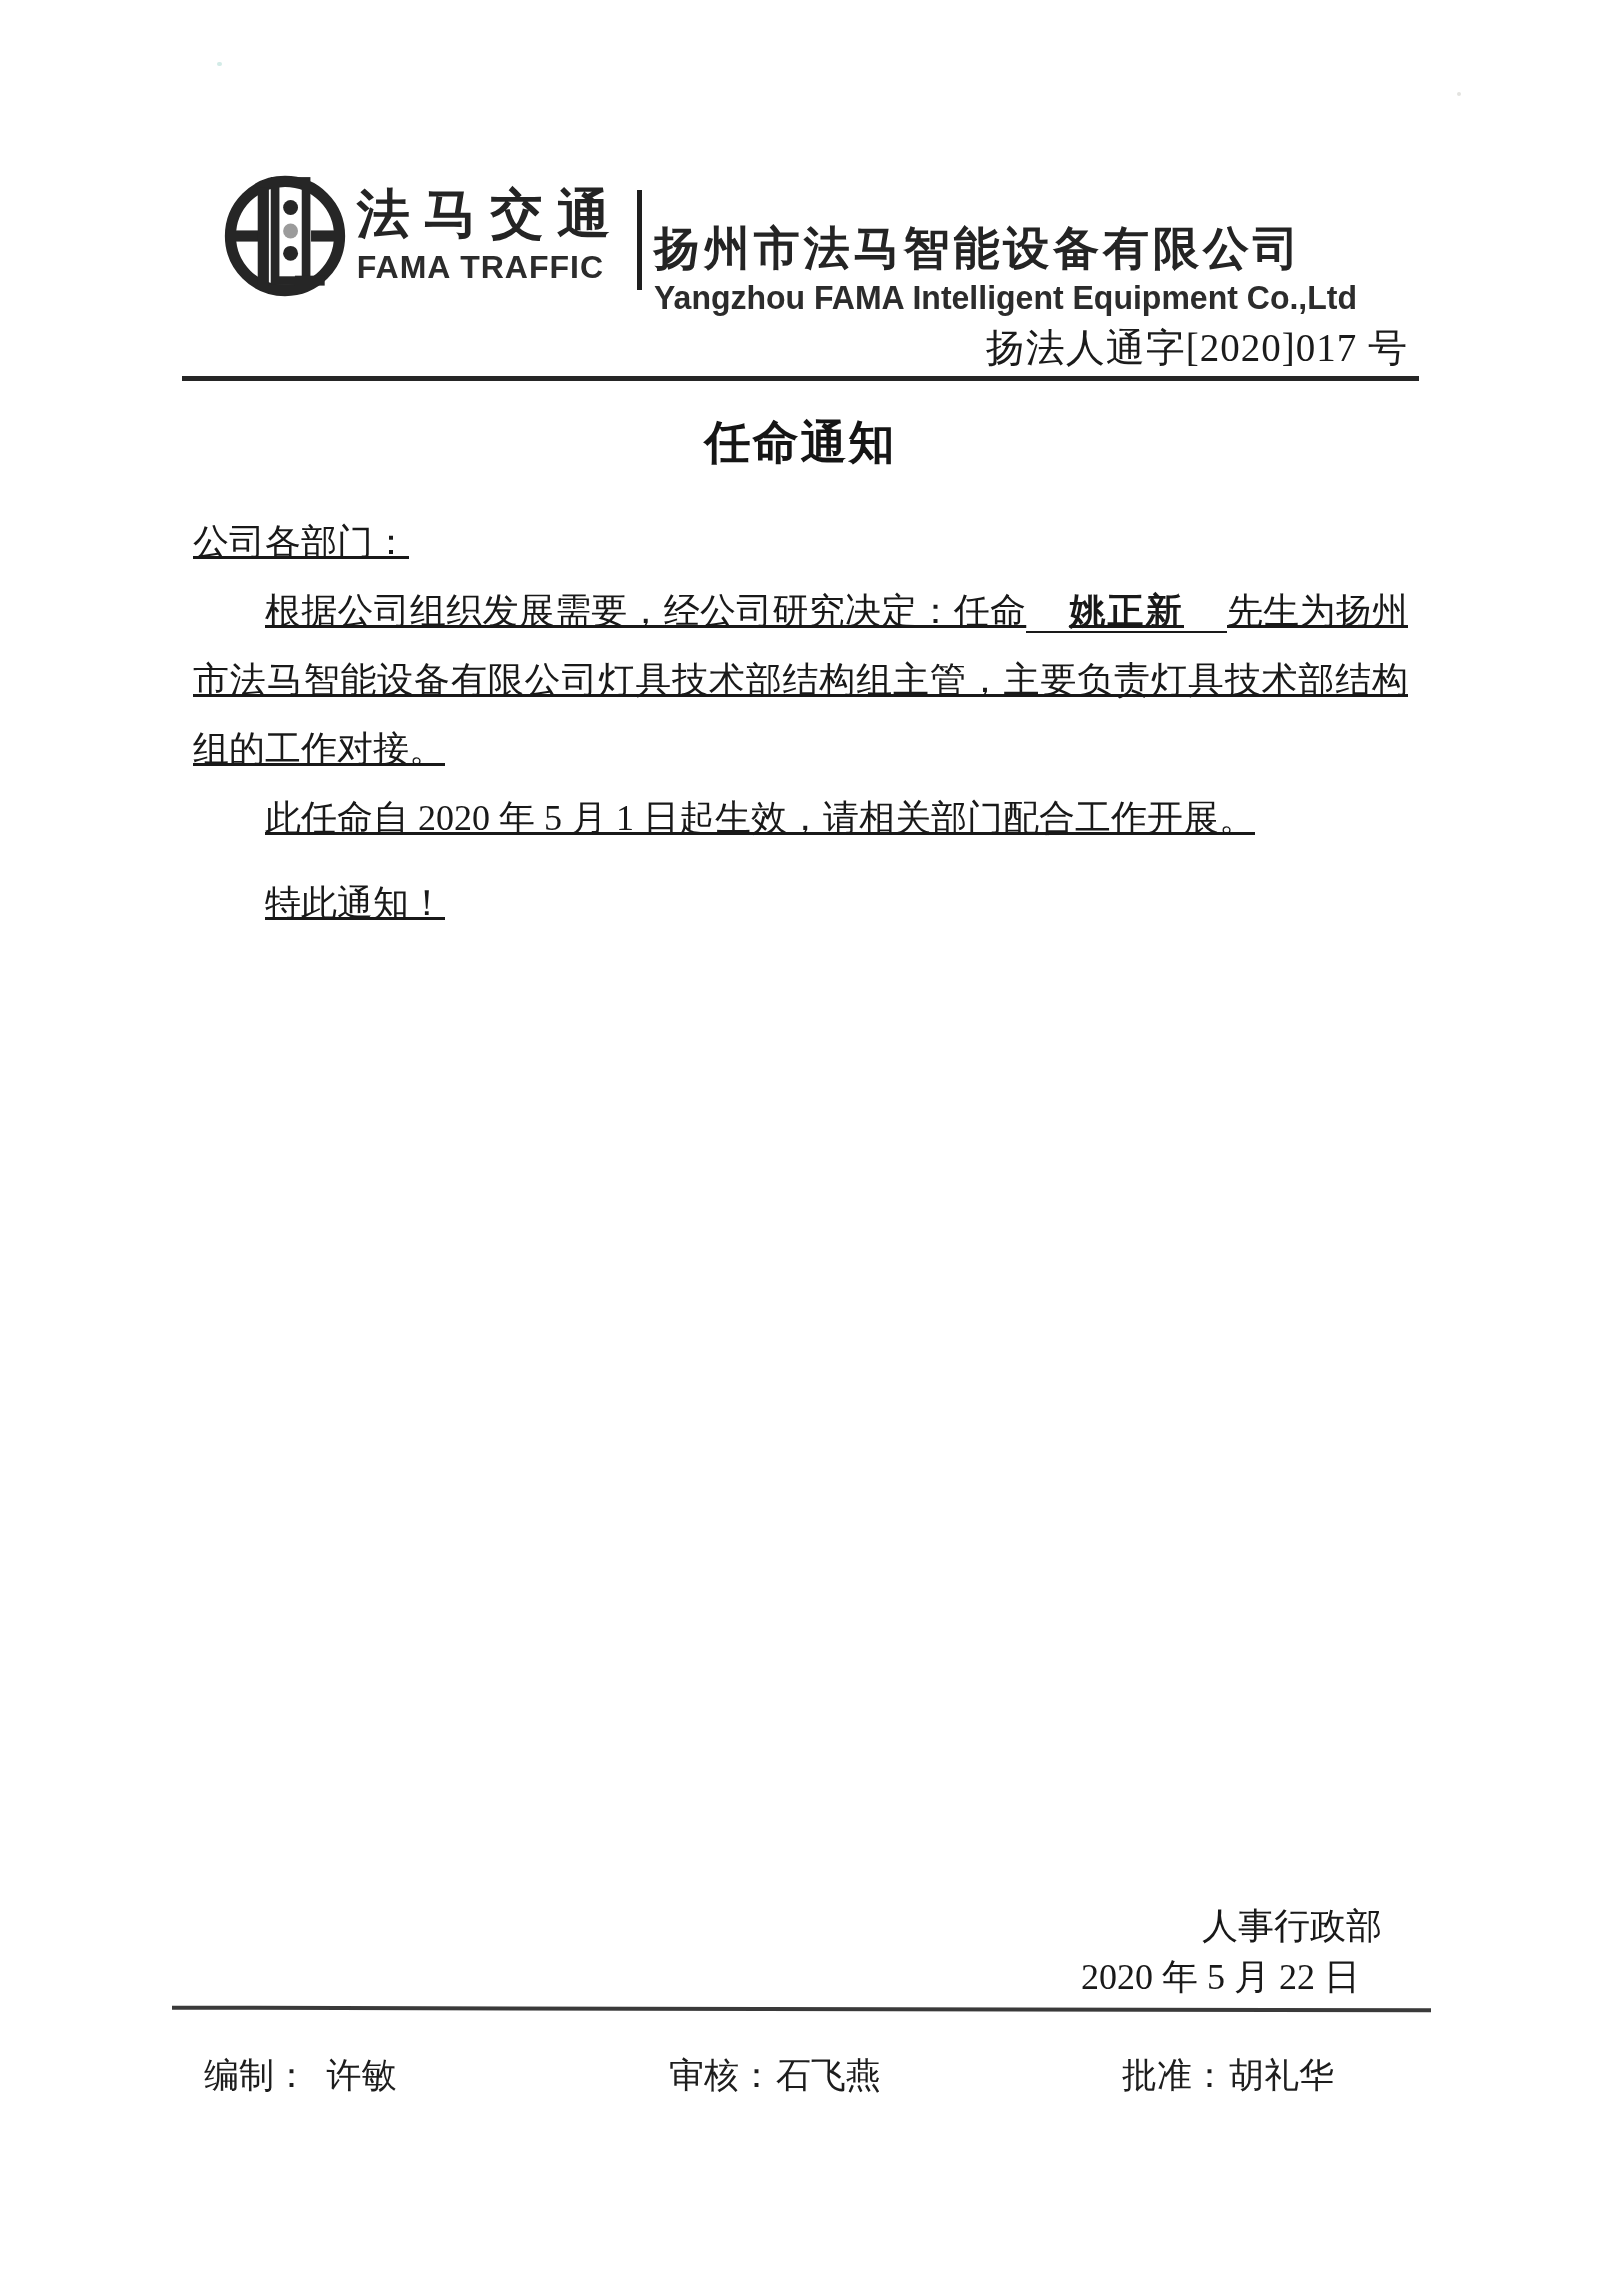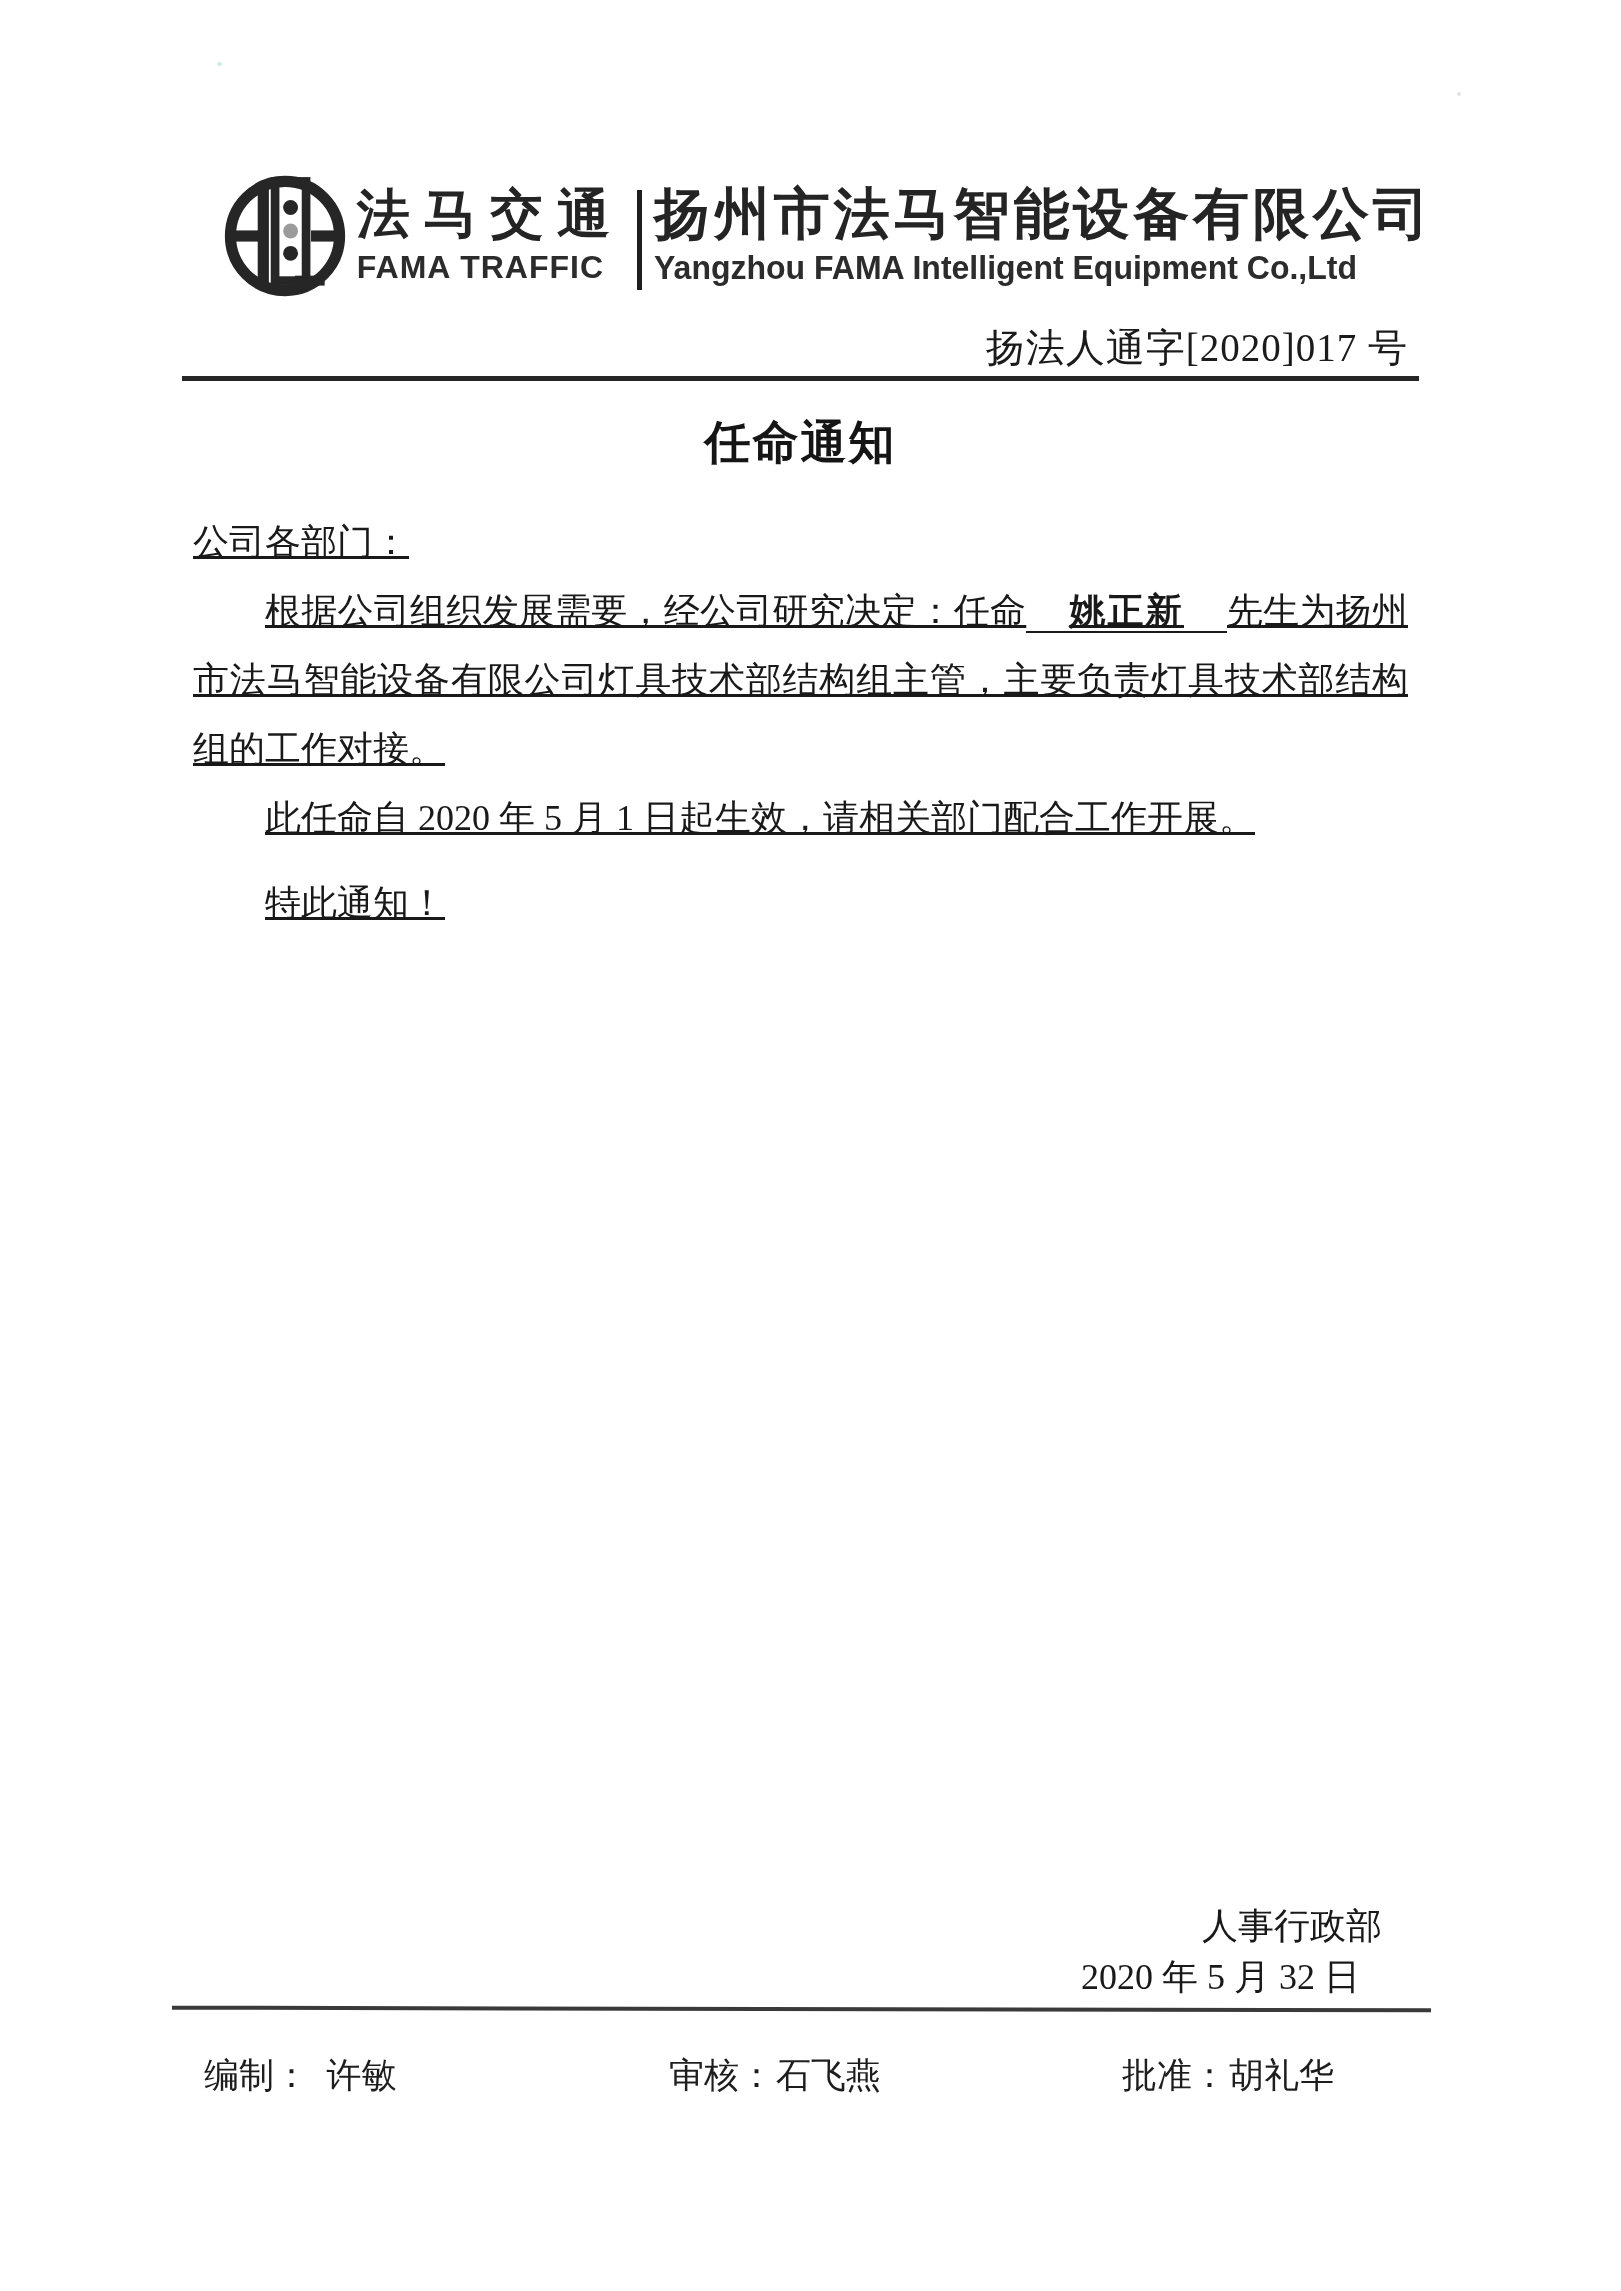--- a/index.html
+++ b/index.html
@@ -43,26 +43,27 @@
   }
   .head-divider {
     width: 4.9px;
     height: 100px;
     background: #1e1e1e;
     margin: 15.7px 11.8px 0 13.7px;
     flex: 0 0 auto;
   }
   .company-col { padding-top: 11.8px; }
   .company-cn {
-    font-size: 56px;
+    font-size: 46px;
     font-weight: 700;
     letter-spacing: 3.9px;
     line-height: 1;
     color: #242424;
     white-space: nowrap;
+    margin-top: 40px;
   }
   .company-en {
     margin-top: 6.9px;
     font-family: "Liberation Sans", "DejaVu Sans", sans-serif;
     font-size: 33px;
     font-weight: 700;
     letter-spacing: 0;
     color: #2c2c2c;
     white-space: nowrap;
     transform: scaleX(0.97);
@@ -214,21 +215,21 @@
 
   <div class="body-block">
     <p class="salutation">公司各部门：</p>
     <p class="indent"><span>根据公司组织发展需要，经公司研究决定：任命</span><span class="name-underline">姚正新</span><span>先生为扬州市法马智能设备有限公司灯具技术部结构组主管，主要负责灯具技术部结构组的工作对接。</span></p>
     <p class="indent">此任命自 2020 年 5 月 1 日起生效，请相关部门配合工作开展。</p>
     <p class="indent closing">特此通知！</p>
   </div>
 
   <div class="signature">
     <div class="sig-dept">人事行政部</div>
-    <div class="sig-date">2020 年 5 月 32 日</div>
+    <div class="sig-date">2020 年 5 月 22 日</div>
   </div>
 
   <div class="rule-bottom"></div>
   <div class="footer-row">
     <span class="footer-item f-prepared"><span class="f-label">编制：</span><span class="f-value">许敏</span></span>
     <span class="footer-item f-reviewed"><span class="f-label">审核：</span><span class="f-value">石飞燕</span></span>
     <span class="footer-item f-approved"><span class="f-label">批准：</span><span class="f-value">胡礼华</span></span>
   </div>
 
 </div>

